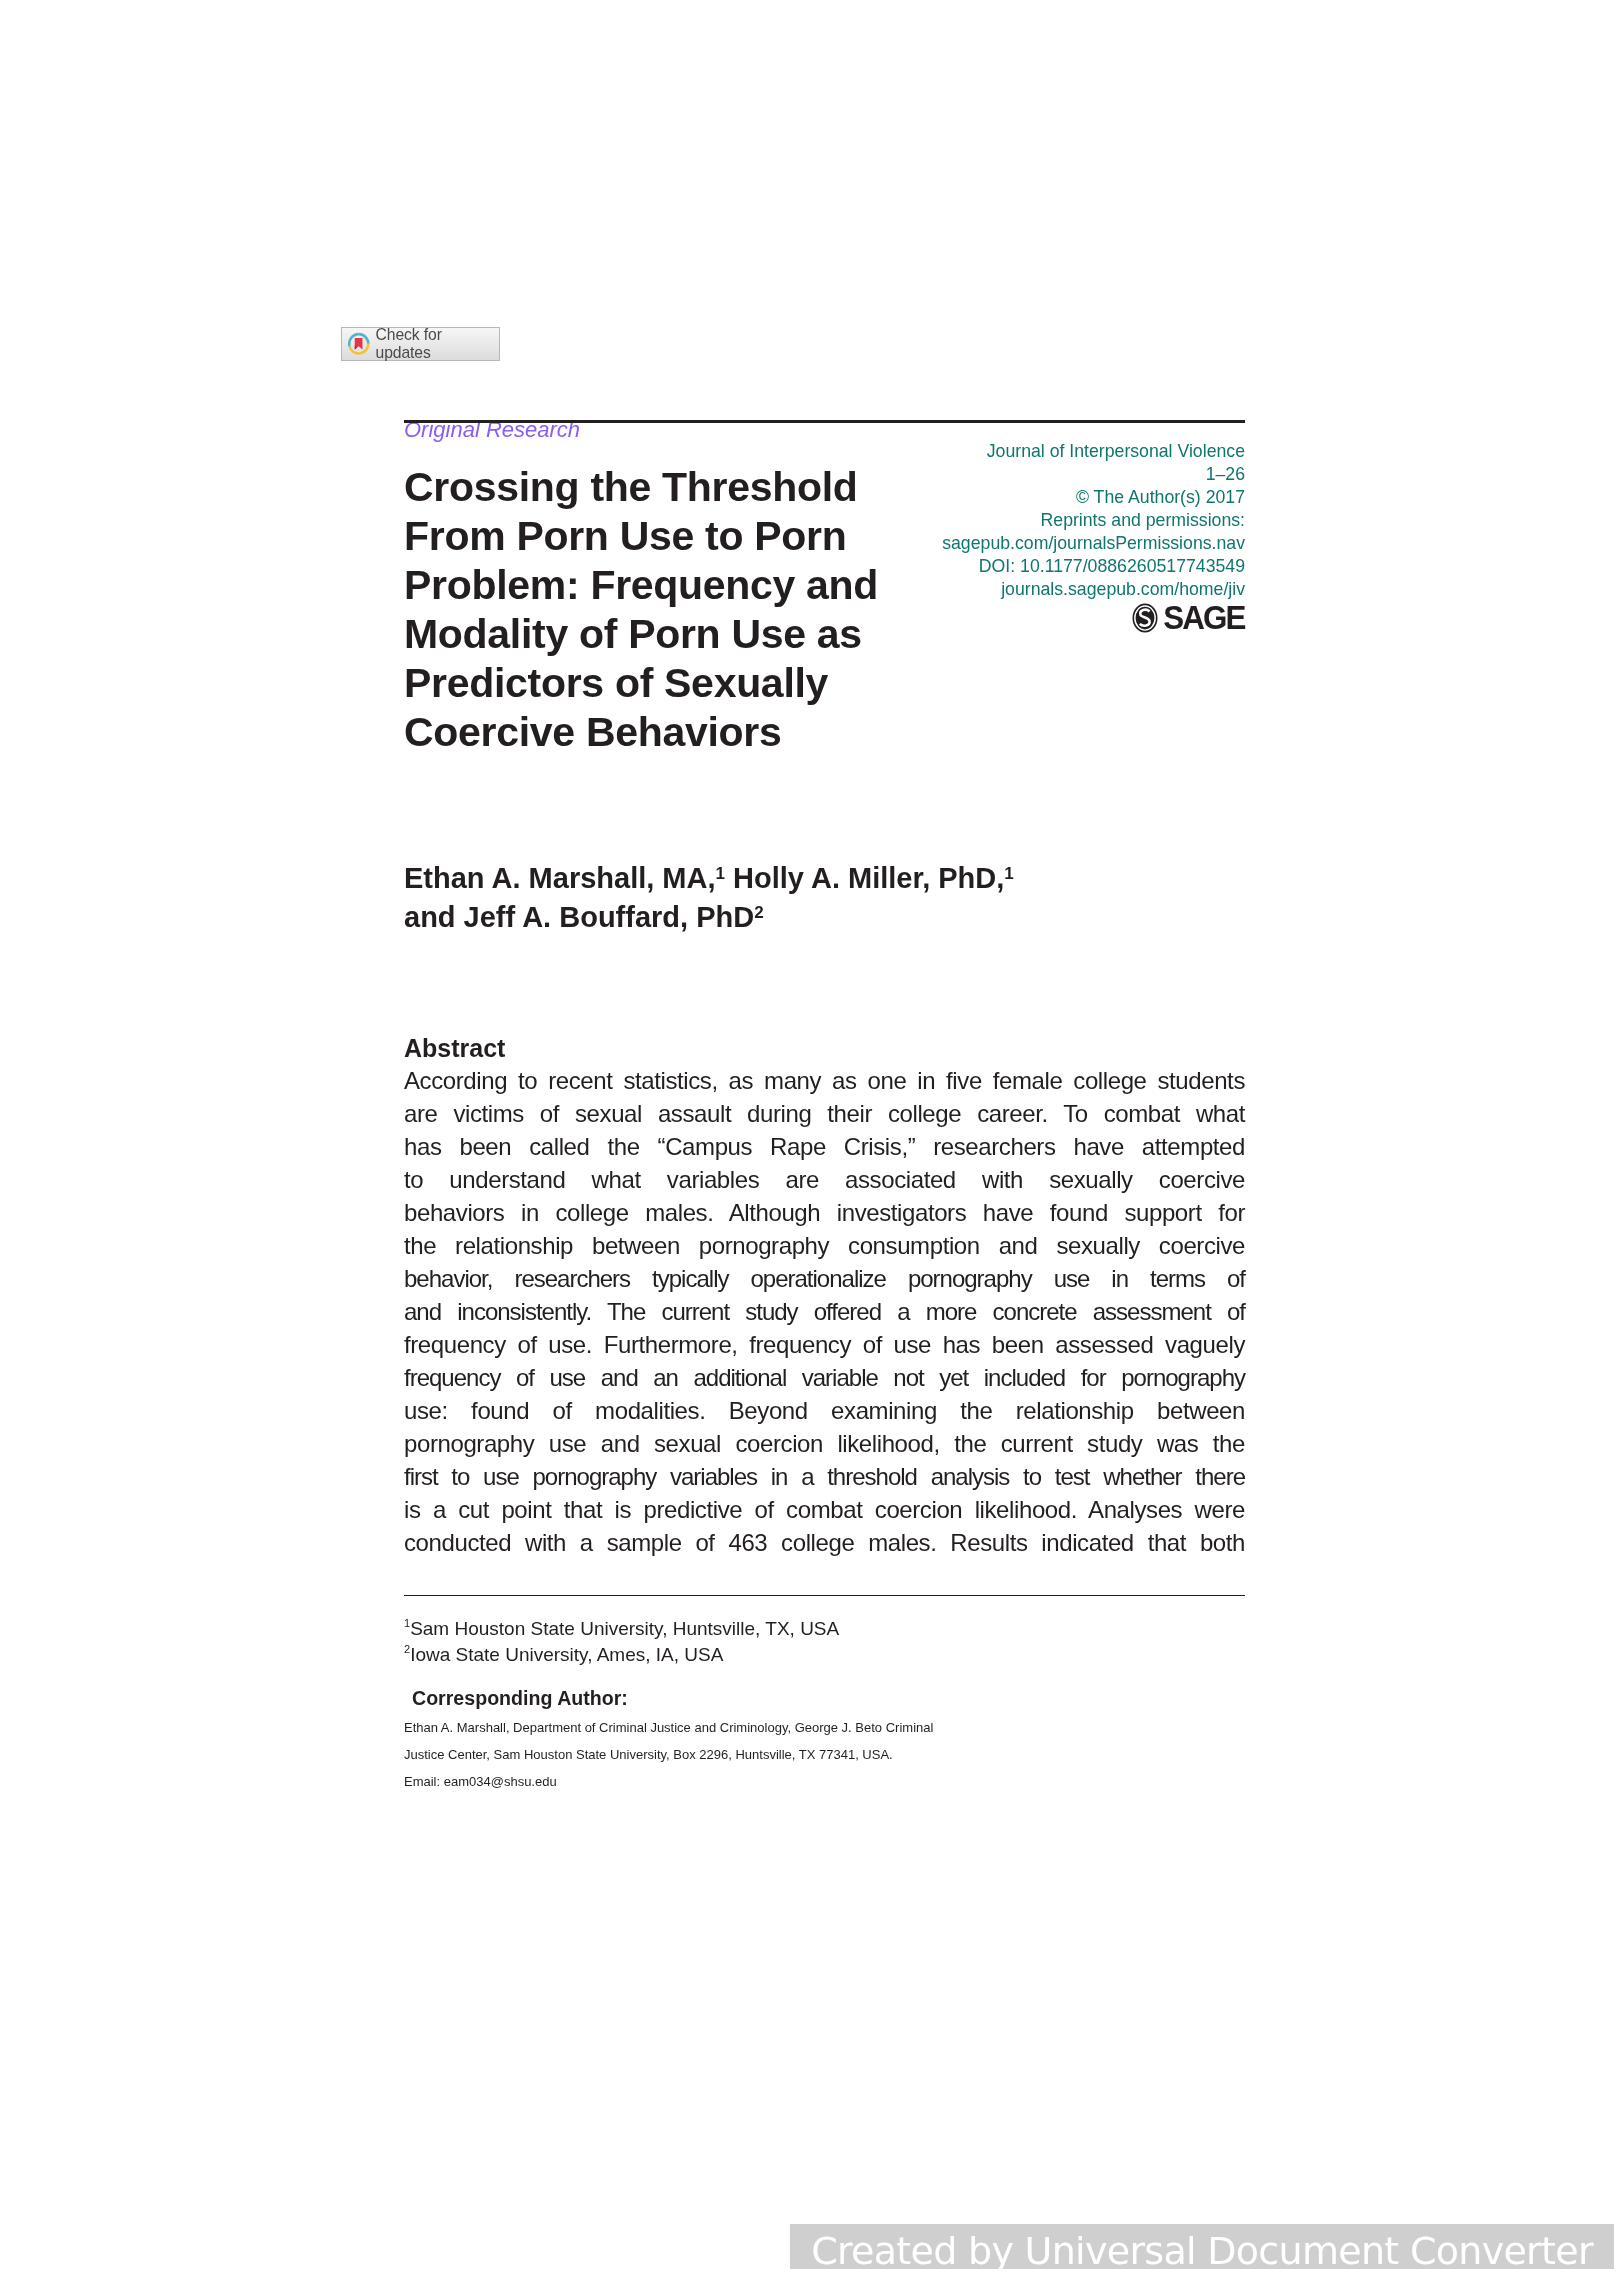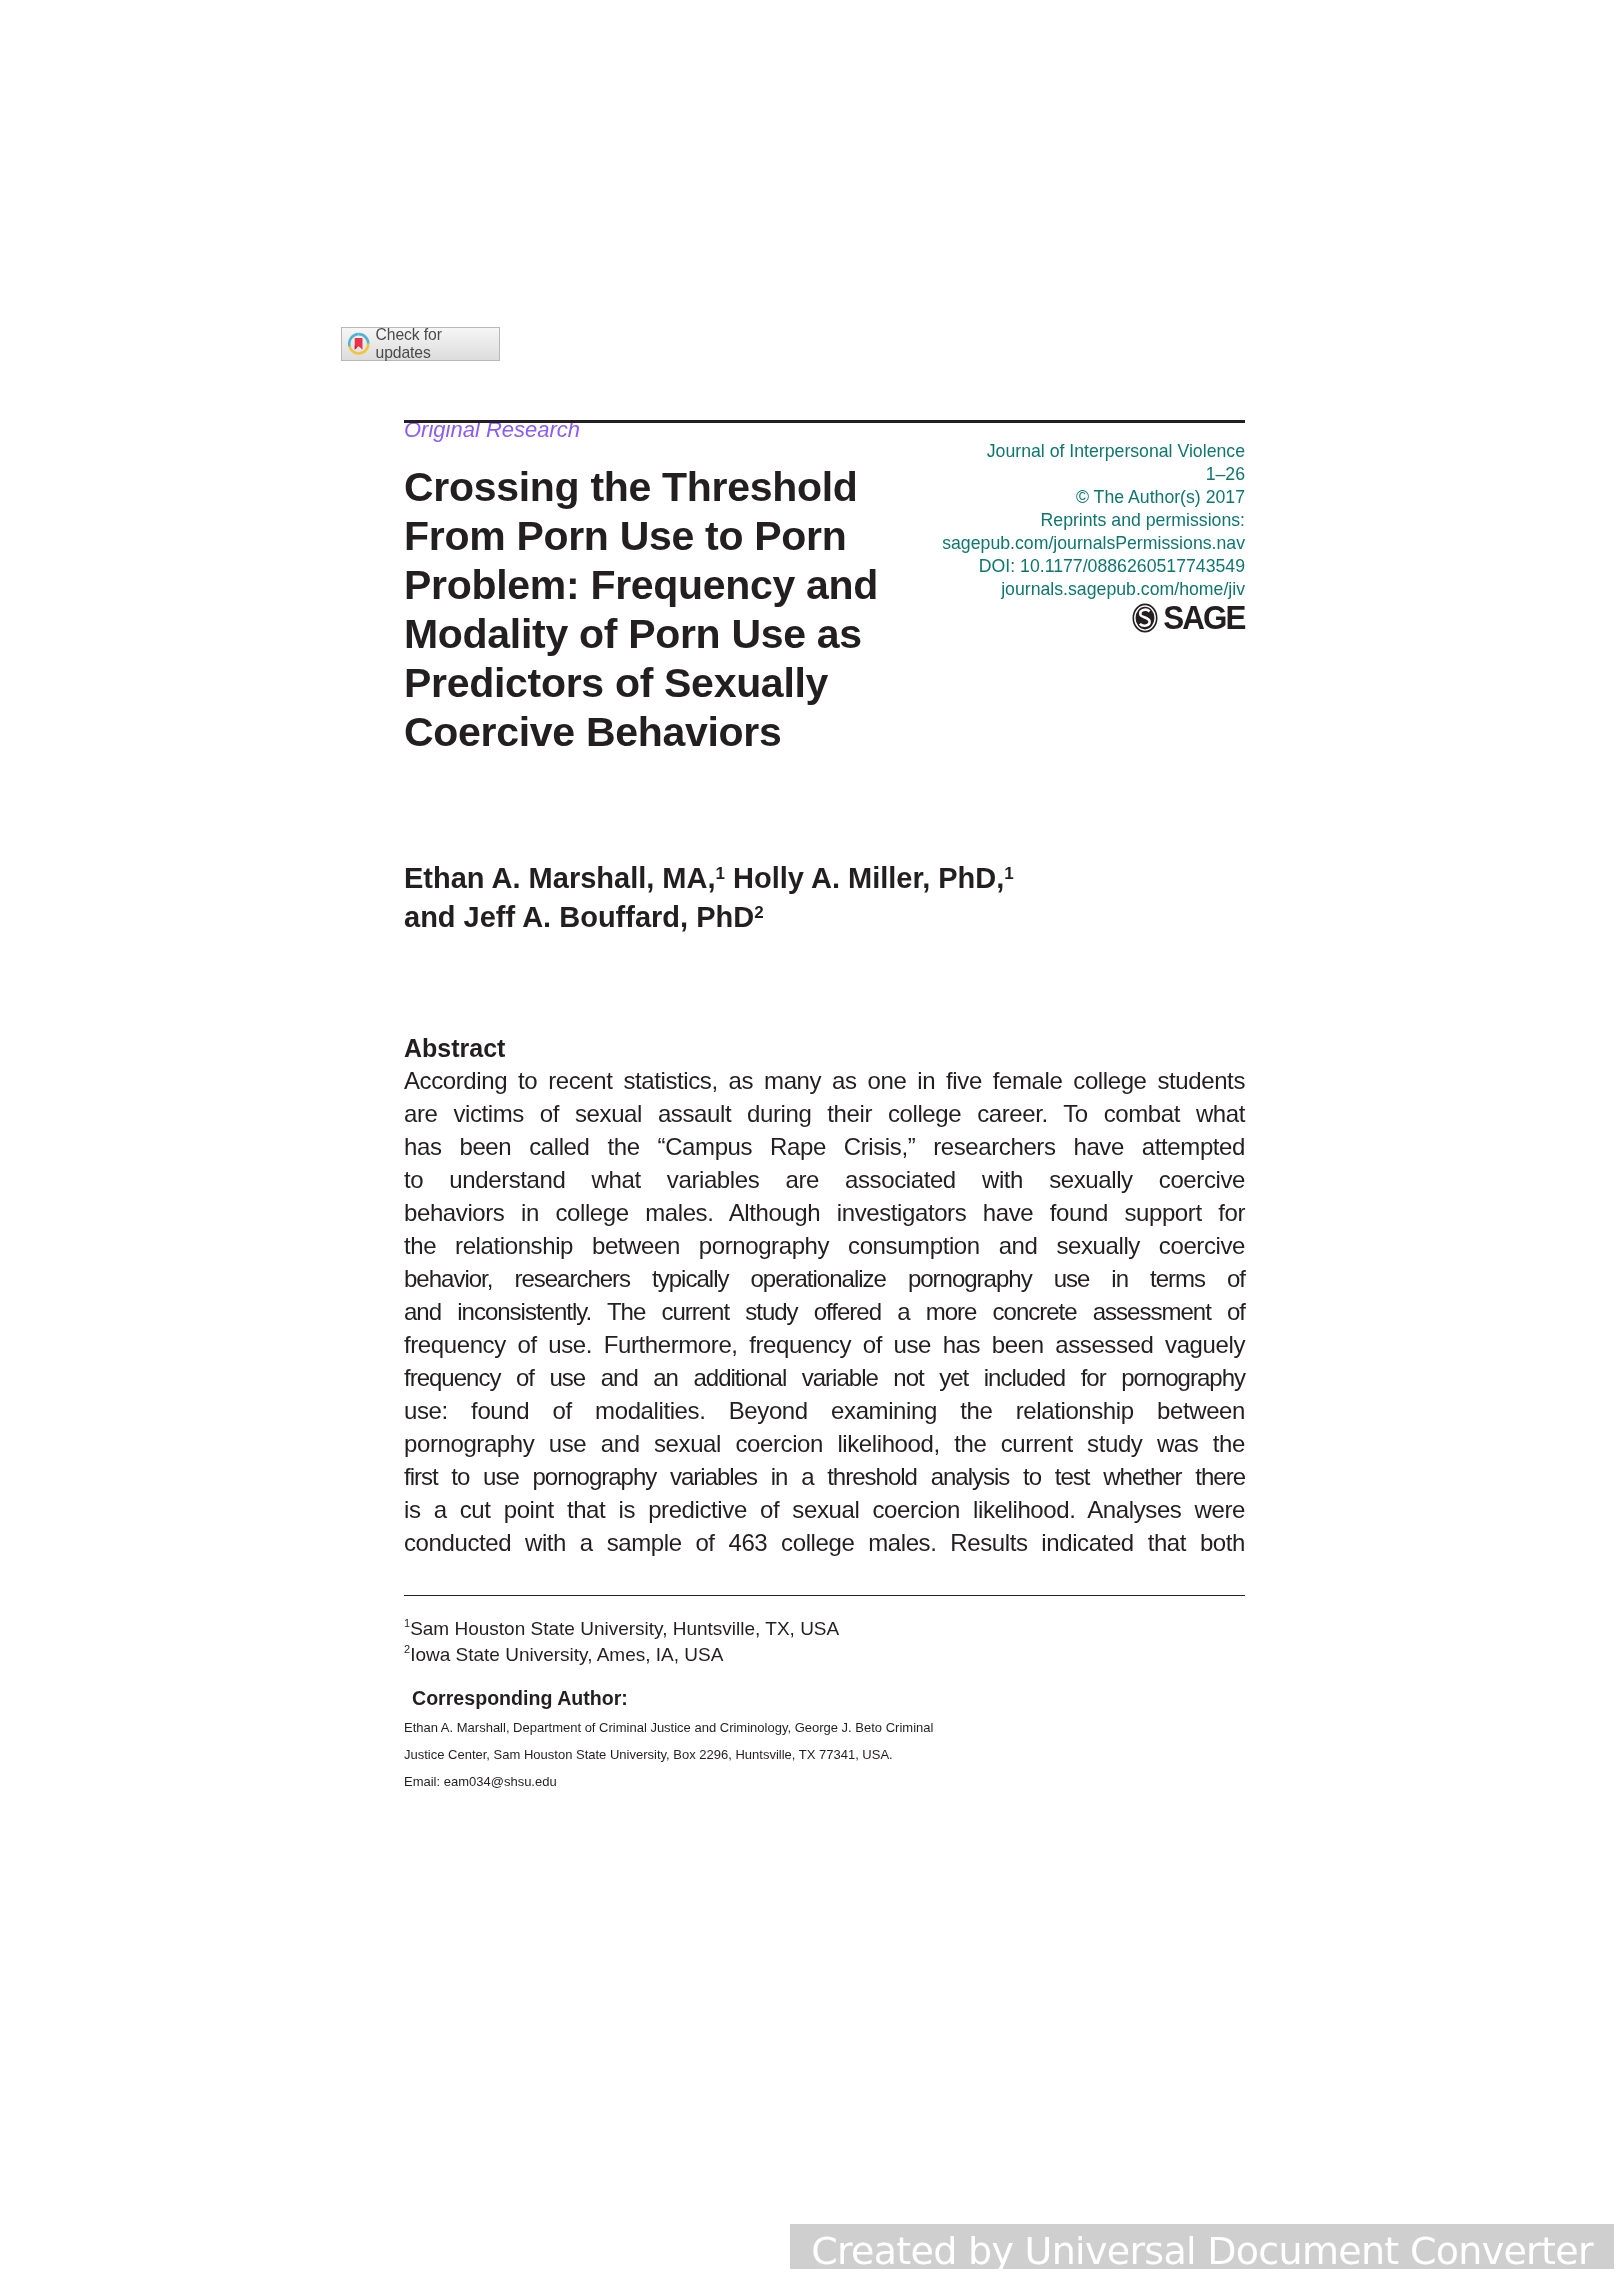--- a/index.html
+++ b/index.html
@@ -108,21 +108,21 @@
   <span class="ln">to understand what variables are associated with sexually coercive</span>
   <span class="ln">behaviors in college males. Although investigators have found support for</span>
   <span class="ln">the relationship between pornography consumption and sexually coercive</span>
   <span class="ln tight">behavior, researchers typically operationalize pornography use in terms of</span>
   <span class="ln tight">and inconsistently. The current study offered a more concrete assessment of</span>
   <span class="ln">frequency of use. Furthermore, frequency of use has been assessed vaguely</span>
   <span class="ln tight">frequency of use and an additional variable not yet included for pornography</span>
   <span class="ln">use: found of modalities. Beyond examining the relationship between</span>
   <span class="ln">pornography use and sexual coercion likelihood, the current study was the</span>
   <span class="ln tight">first to use pornography variables in a threshold analysis to test whether there</span>
-  <span class="ln">is a cut point that is predictive of sexual coercion likelihood. Analyses were</span>
+  <span class="ln">is a cut point that is predictive of combat coercion likelihood. Analyses were</span>
   <span class="ln">conducted with a sample of 463 college males. Results indicated that both</span>
 </div>
 
 <div class="abs foot-rule"></div>
 <div class="abs affils">
   <div><sup>1</sup><span>Sam Houston State University, Huntsville, TX, USA</span></div>
   <div><sup>2</sup><span>Iowa State University, Ames, IA, USA</span></div>
 </div>
 <div class="abs corr-heading">Corresponding Author:</div>
 <div class="abs corr-body">

